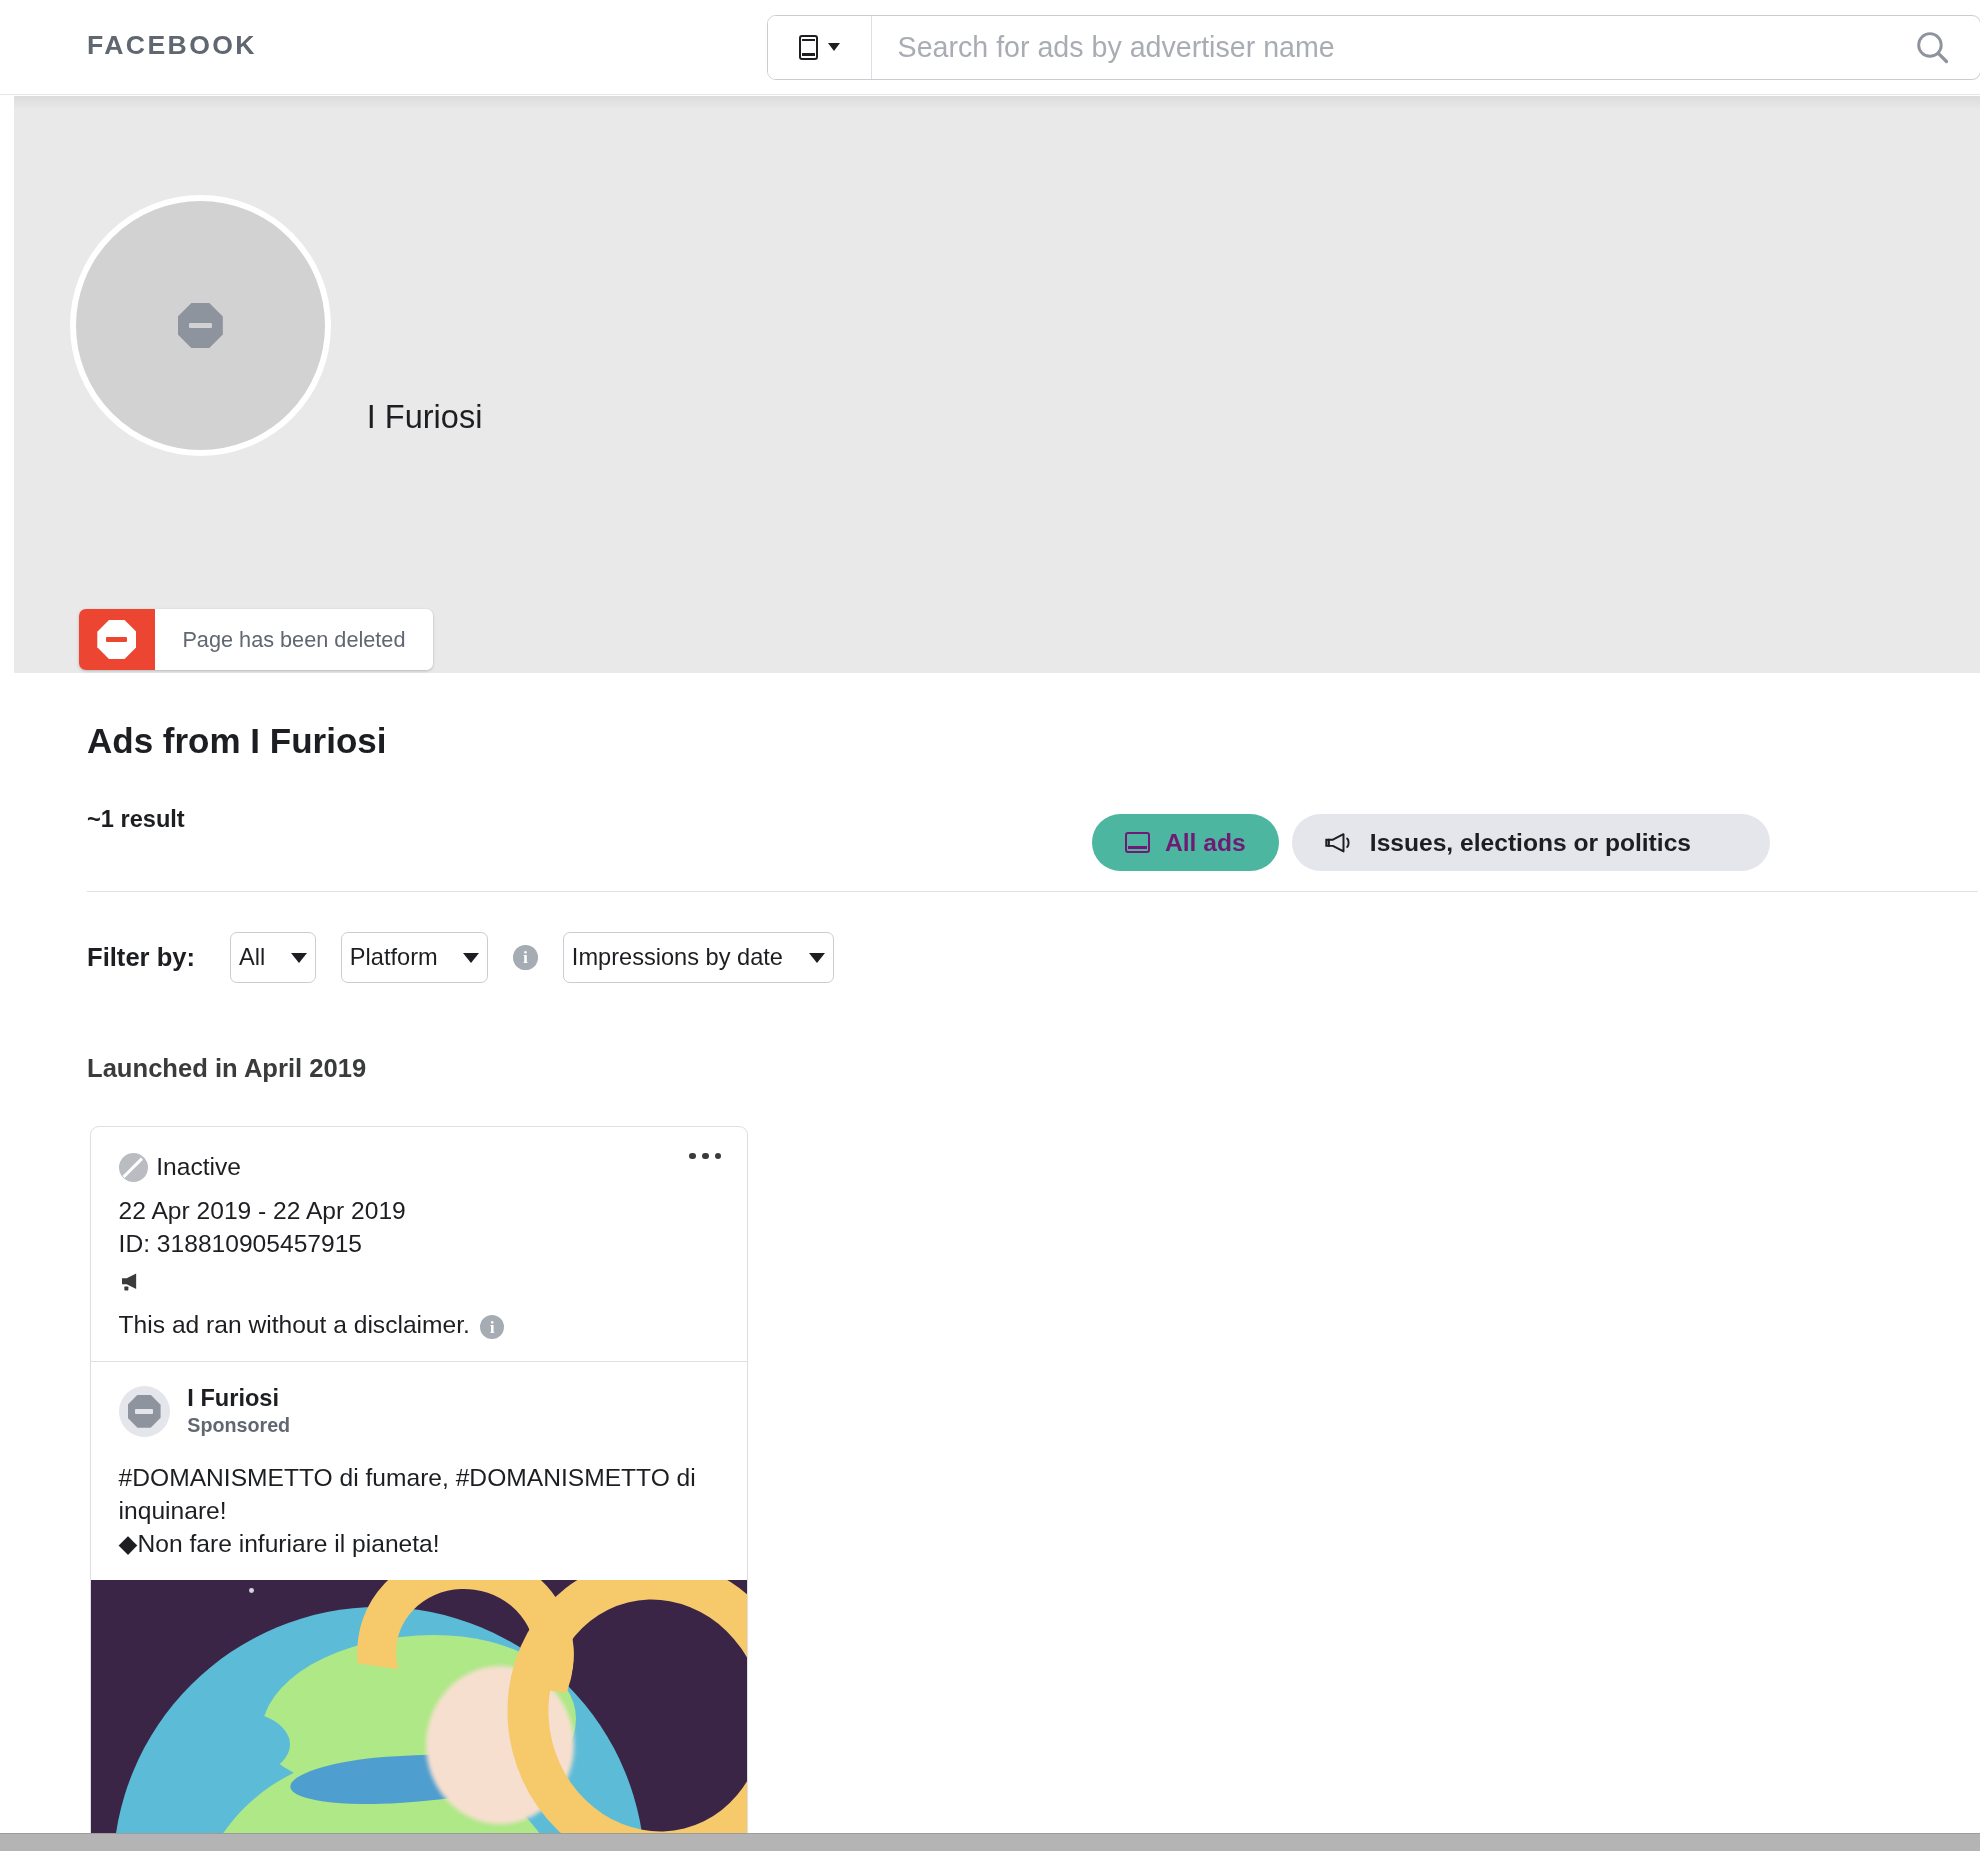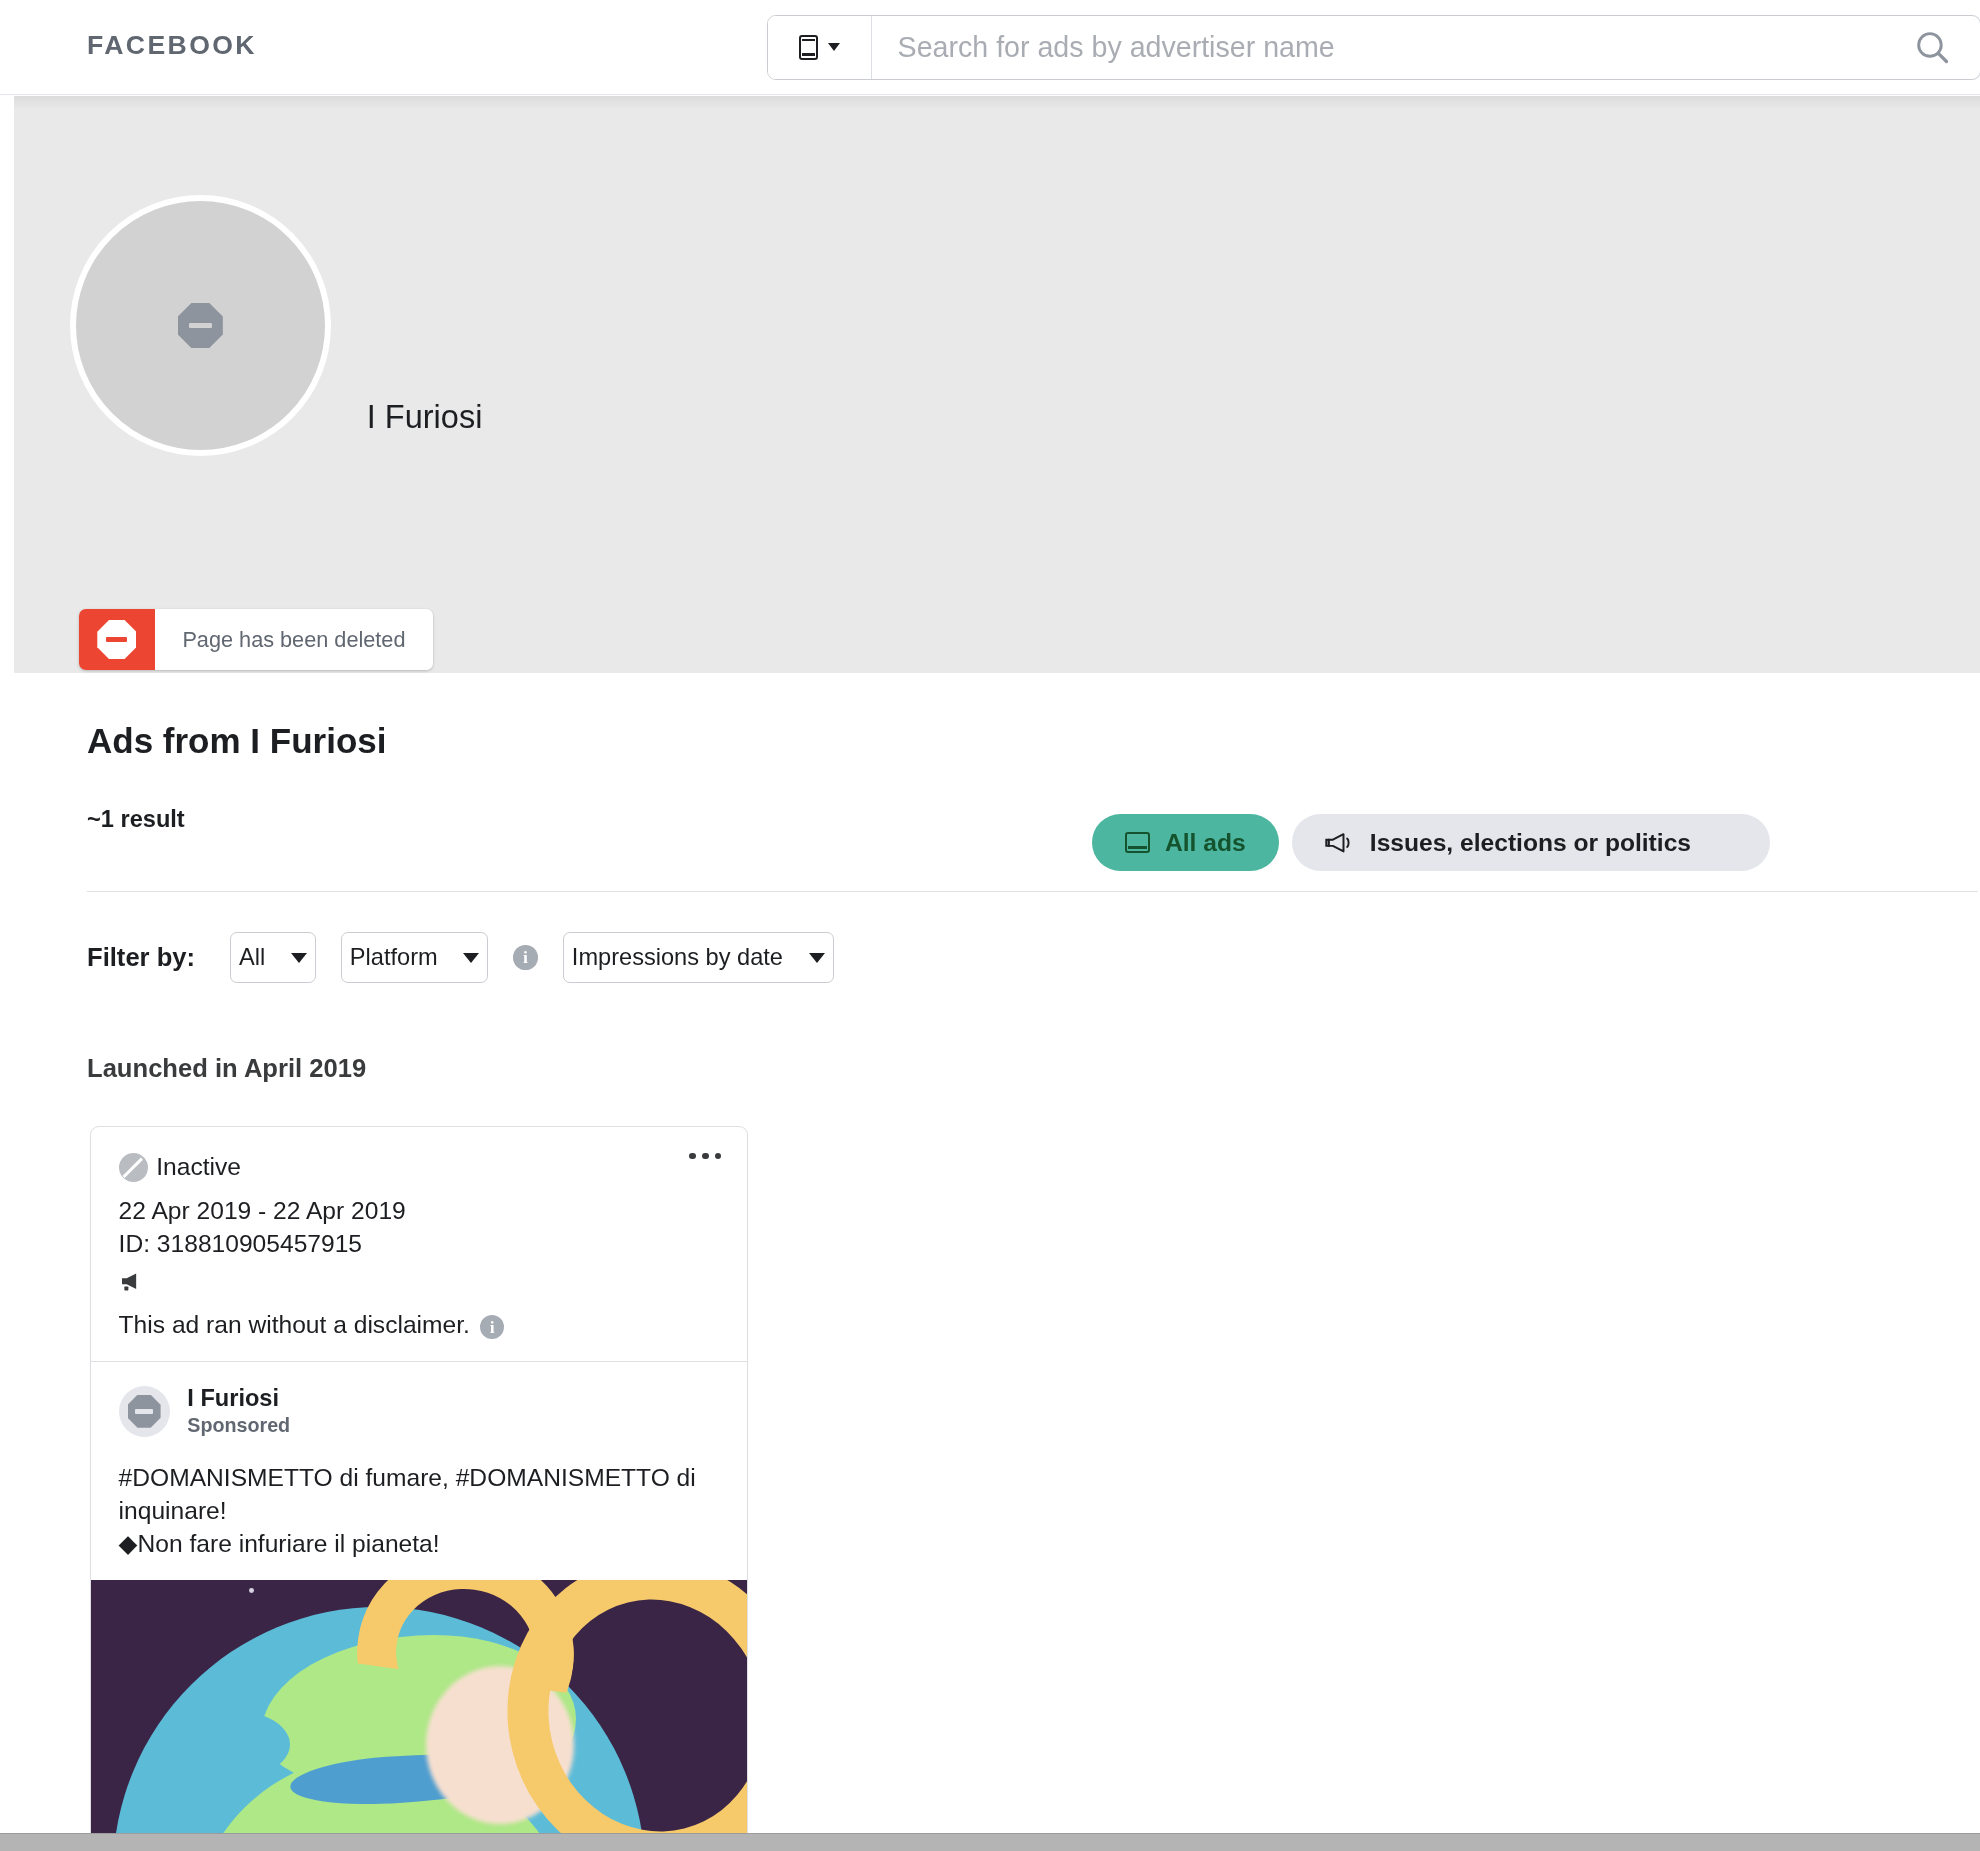--- a/index.html
+++ b/index.html
@@ -207,21 +207,21 @@
     border-radius: 28.6px;
     display: flex;
     align-items: center;
     gap: 14.8px;
     padding: 0 33px;
     font-size: 24.6px;
     font-weight: 700;
     white-space: nowrap;
     cursor: pointer;
   }
-  .pill.active { background: #4db6a0; color: #14532d; }
+  .pill.active { background: #4db6a0; color: #701a75; }
   .pill.inactive { background: #e4e6eb; color: #1c1e21; padding-right: 79px; }
   .mon-icon {
     position: relative;
     width: 25.6px; height: 21.7px;
     border: 2.6px solid currentColor;
     border-radius: 3px;
   }
   .mon-icon:after {
     content: "";
     position: absolute; left: 1px; right: 1px; bottom: 2.5px;

